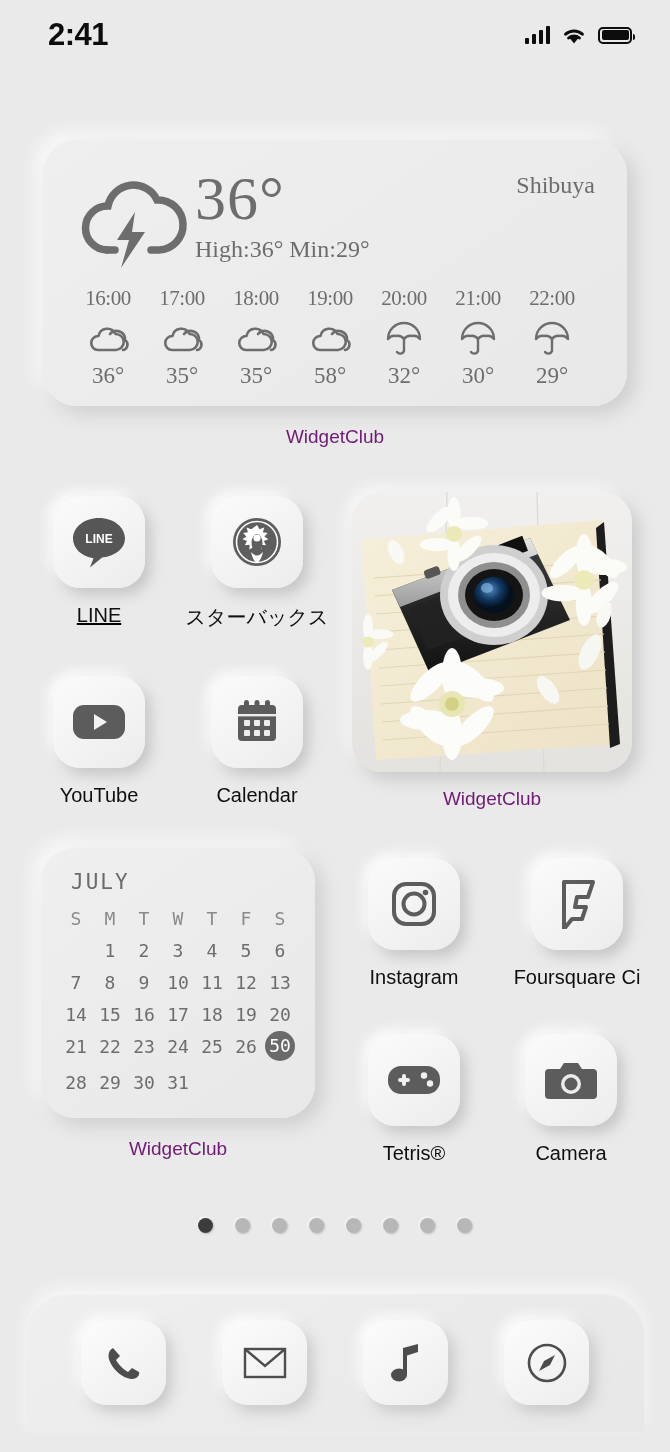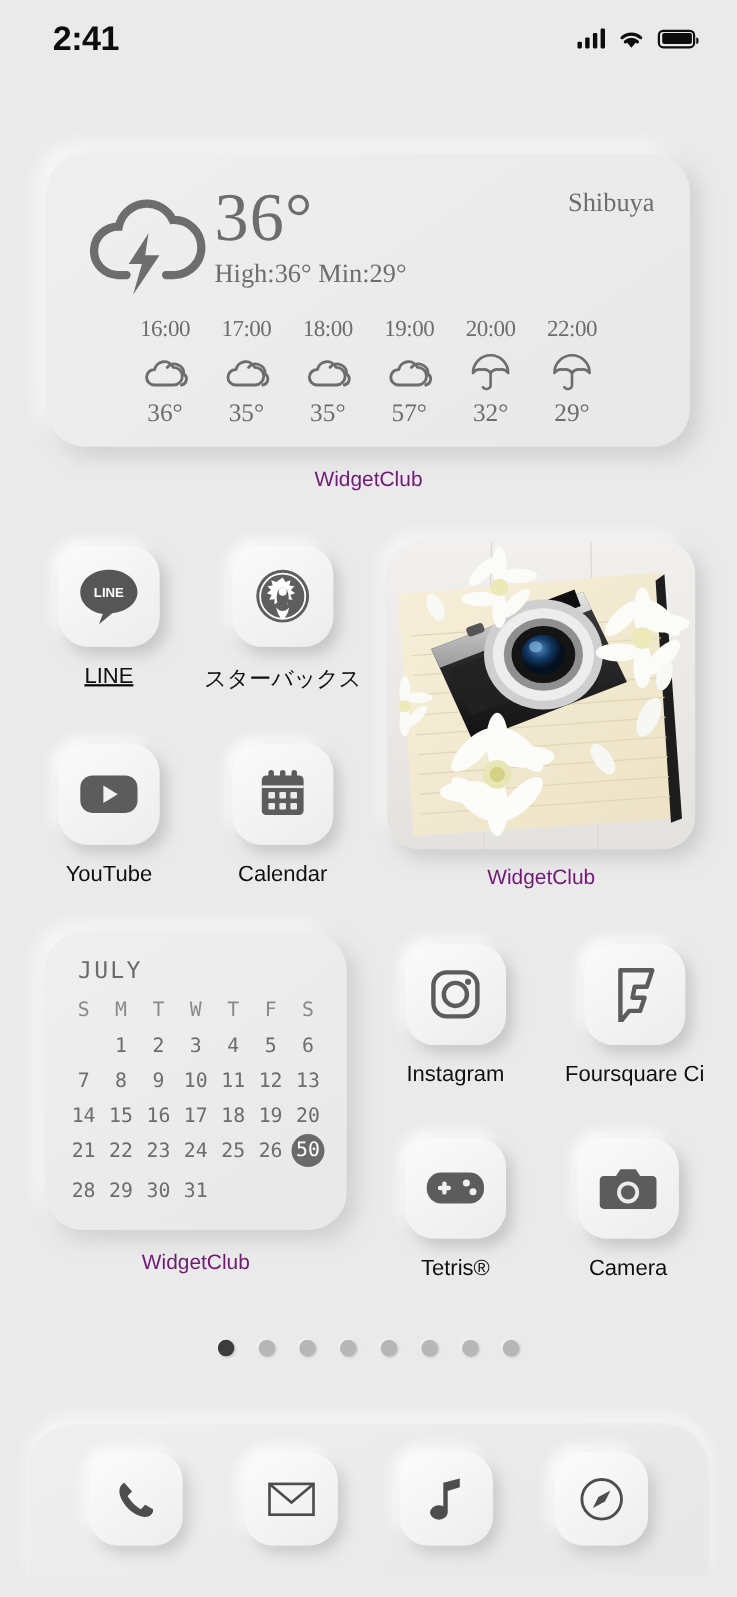--- a/index.html
+++ b/index.html
@@ -50,21 +50,21 @@
   .weather {
     position:absolute; left:43px; top:140px; width:584px; height:266px;
     font-family:Liberation Serif, serif; color:#6d6d6d;
   }
   .w-top { display:flex; padding:26px 30px 0 30px; position:relative; }
   .w-icon { width:118px; height:110px; flex:0 0 118px; margin-top:2px; }
   .w-main { margin-left:4px; }
   .w-temp { font-size:62px; line-height:64px; color:#6d6d6d; letter-spacing:1px; }
   .w-hl { font-size:24px; margin-top:6px; letter-spacing:0px;text-align:right; }
   .w-loc { position:absolute; right:32px; top:32px; font-size:24px; }
-  .w-hours { display:flex; justify-content:center; padding:8px 28px 0 28px; }
+  .w-hours { display:flex; justify-content:flex-start; padding:8px 28px 0 28px; }
   .w-col { width:74px; text-align:center; }
   .w-h { font-size:21px; letter-spacing:-0.5px; }
   .w-ic { height:44px; display:flex; align-items:center; justify-content:center; margin:6px 0 2px; }
   .w-t { font-size:23px; }
 
   
   .app { position:absolute; width:148px; text-align:center; }
   .app-tile {
     width:92px; height:92px; margin:0 auto;
     background:linear-gradient(145deg,#fbfbfb,#ececec);
@@ -204,34 +204,44 @@
       </div>
 
       <div class="w-col">
         <div class="w-h">19:00</div>
         <div class="w-ic">
           <svg width="46" height="32" viewBox="0 0 46 32">
               <path d="M13 27 a7 7 0 0 1 0.5 -14 a9 9 0 0 1 17 -2 a6.5 6.5 0 0 1 0.5 16 Z" stroke="#6d6d6d" stroke-width="2.6" fill="none" stroke-linejoin="round"></path>
               <path d="M25 11 a8.5 8.5 0 0 1 15 6 a5.5 5.5 0 0 1 -2 10" stroke="#6d6d6d" stroke-width="2.6" fill="none" stroke-linecap="round"></path>
             </svg>
         </div>
-        <div class="w-t">57°</div>
+        <div class="w-t">58°</div>
       </div>
 
       <div class="w-col">
         <div class="w-h">20:00</div>
         <div class="w-ic">
           <svg width="40" height="38" viewBox="0 0 40 38">
               <path d="M4 19 a16 16 0 0 1 32 0 a8 8 0 0 0 -8 -3 a8 8 0 0 0 -8 3 a8 8 0 0 0 -8 -3 a8 8 0 0 0 -8 3 Z" stroke="#6d6d6d" stroke-width="2.4" fill="none" stroke-linejoin="round"></path>
               <path d="M20 19 L20 31 a4 4 0 0 1 -7 1" stroke="#6d6d6d" stroke-width="2.4" fill="none" stroke-linecap="round"></path>
             </svg>
         </div>
         <div class="w-t">32°</div>
       </div>
 
+      <div class="w-col">
+        <div class="w-h">21:00</div>
+        <div class="w-ic">
+          <svg width="40" height="38" viewBox="0 0 40 38">
+              <path d="M4 19 a16 16 0 0 1 32 0 a8 8 0 0 0 -8 -3 a8 8 0 0 0 -8 3 a8 8 0 0 0 -8 -3 a8 8 0 0 0 -8 3 Z" stroke="#6d6d6d" stroke-width="2.4" fill="none" stroke-linejoin="round"></path>
+              <path d="M20 19 L20 31 a4 4 0 0 1 -7 1" stroke="#6d6d6d" stroke-width="2.4" fill="none" stroke-linecap="round"></path>
+            </svg>
+        </div>
+        <div class="w-t">30°</div>
+      </div>
 
       <div class="w-col">
         <div class="w-h">22:00</div>
         <div class="w-ic">
           <svg width="40" height="38" viewBox="0 0 40 38">
               <path d="M4 19 a16 16 0 0 1 32 0 a8 8 0 0 0 -8 -3 a8 8 0 0 0 -8 3 a8 8 0 0 0 -8 -3 a8 8 0 0 0 -8 3 Z" stroke="#6d6d6d" stroke-width="2.4" fill="none" stroke-linejoin="round"></path>
               <path d="M20 19 L20 31 a4 4 0 0 1 -7 1" stroke="#6d6d6d" stroke-width="2.4" fill="none" stroke-linecap="round"></path>
             </svg>
         </div>
         <div class="w-t">29°</div>

